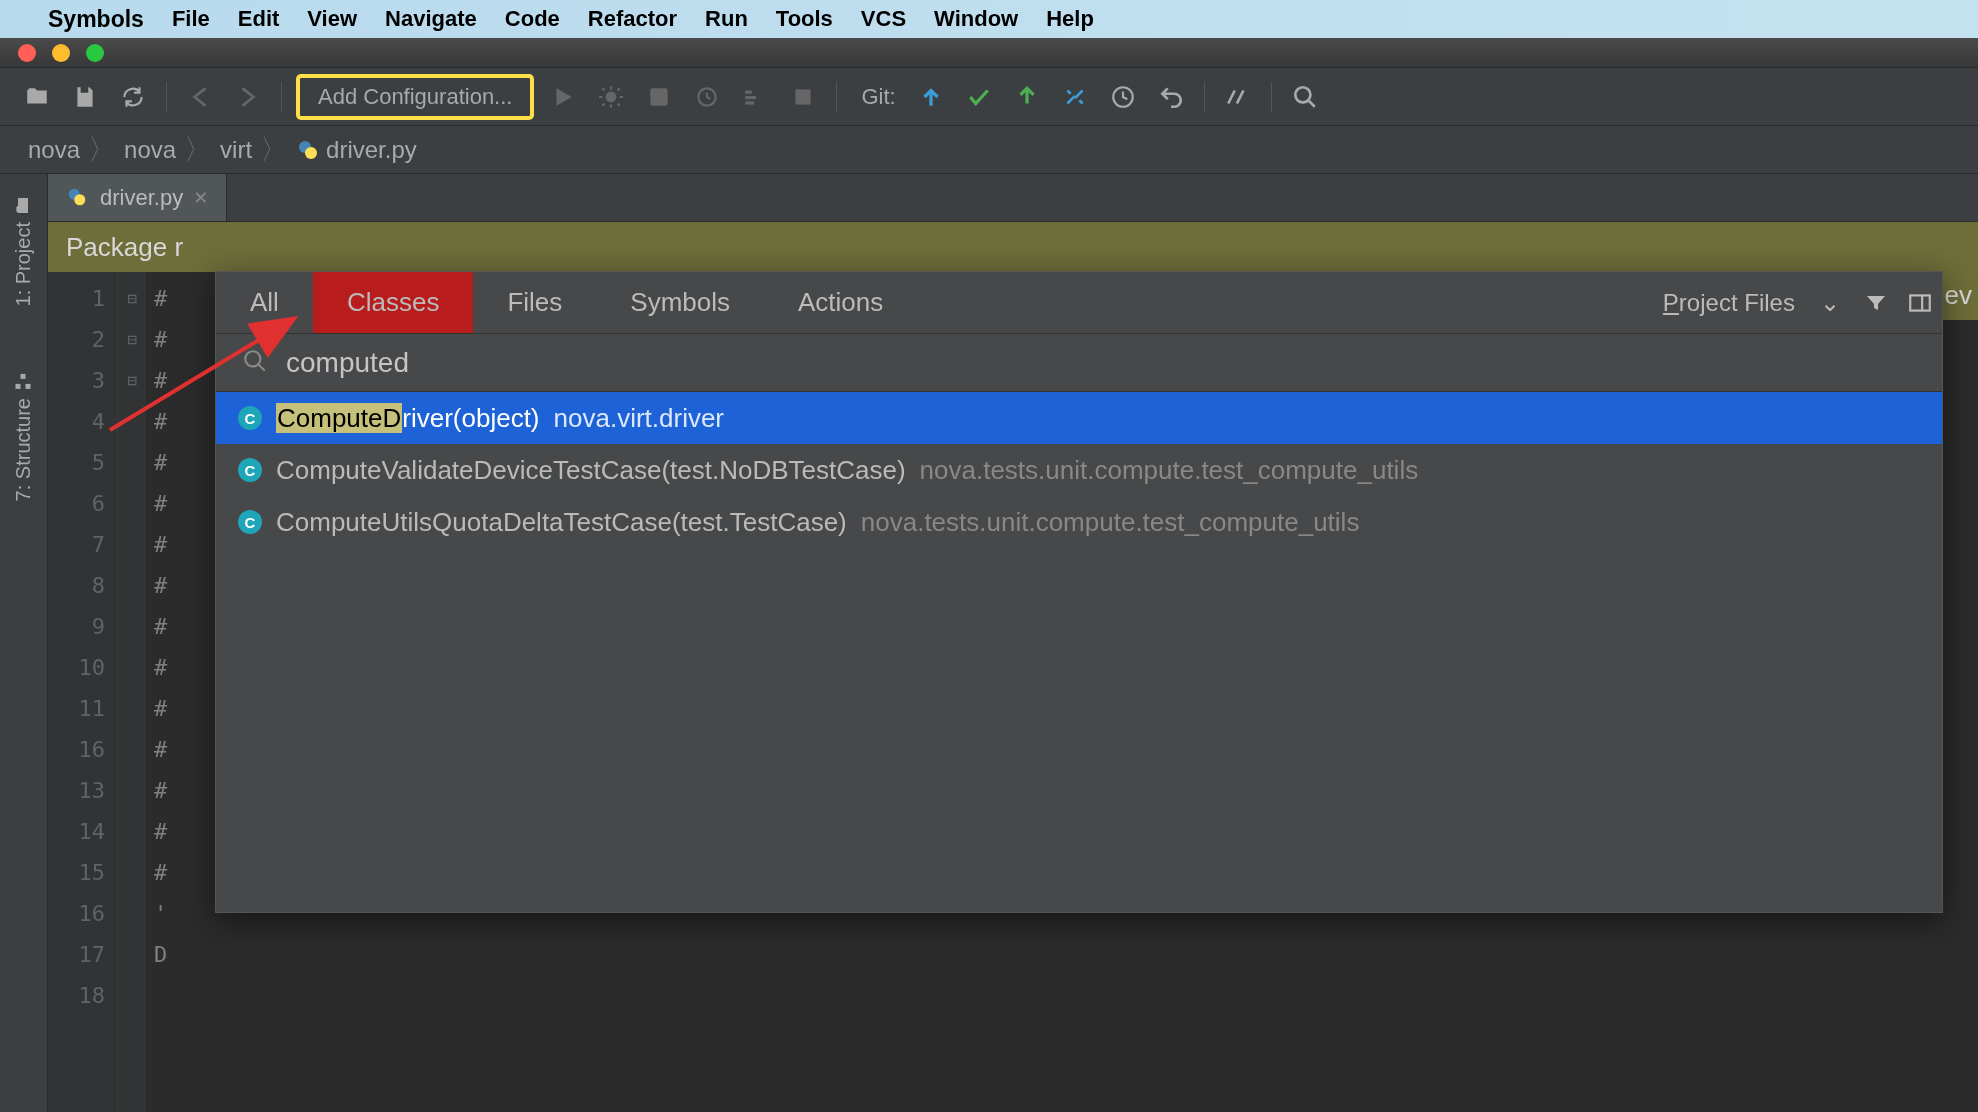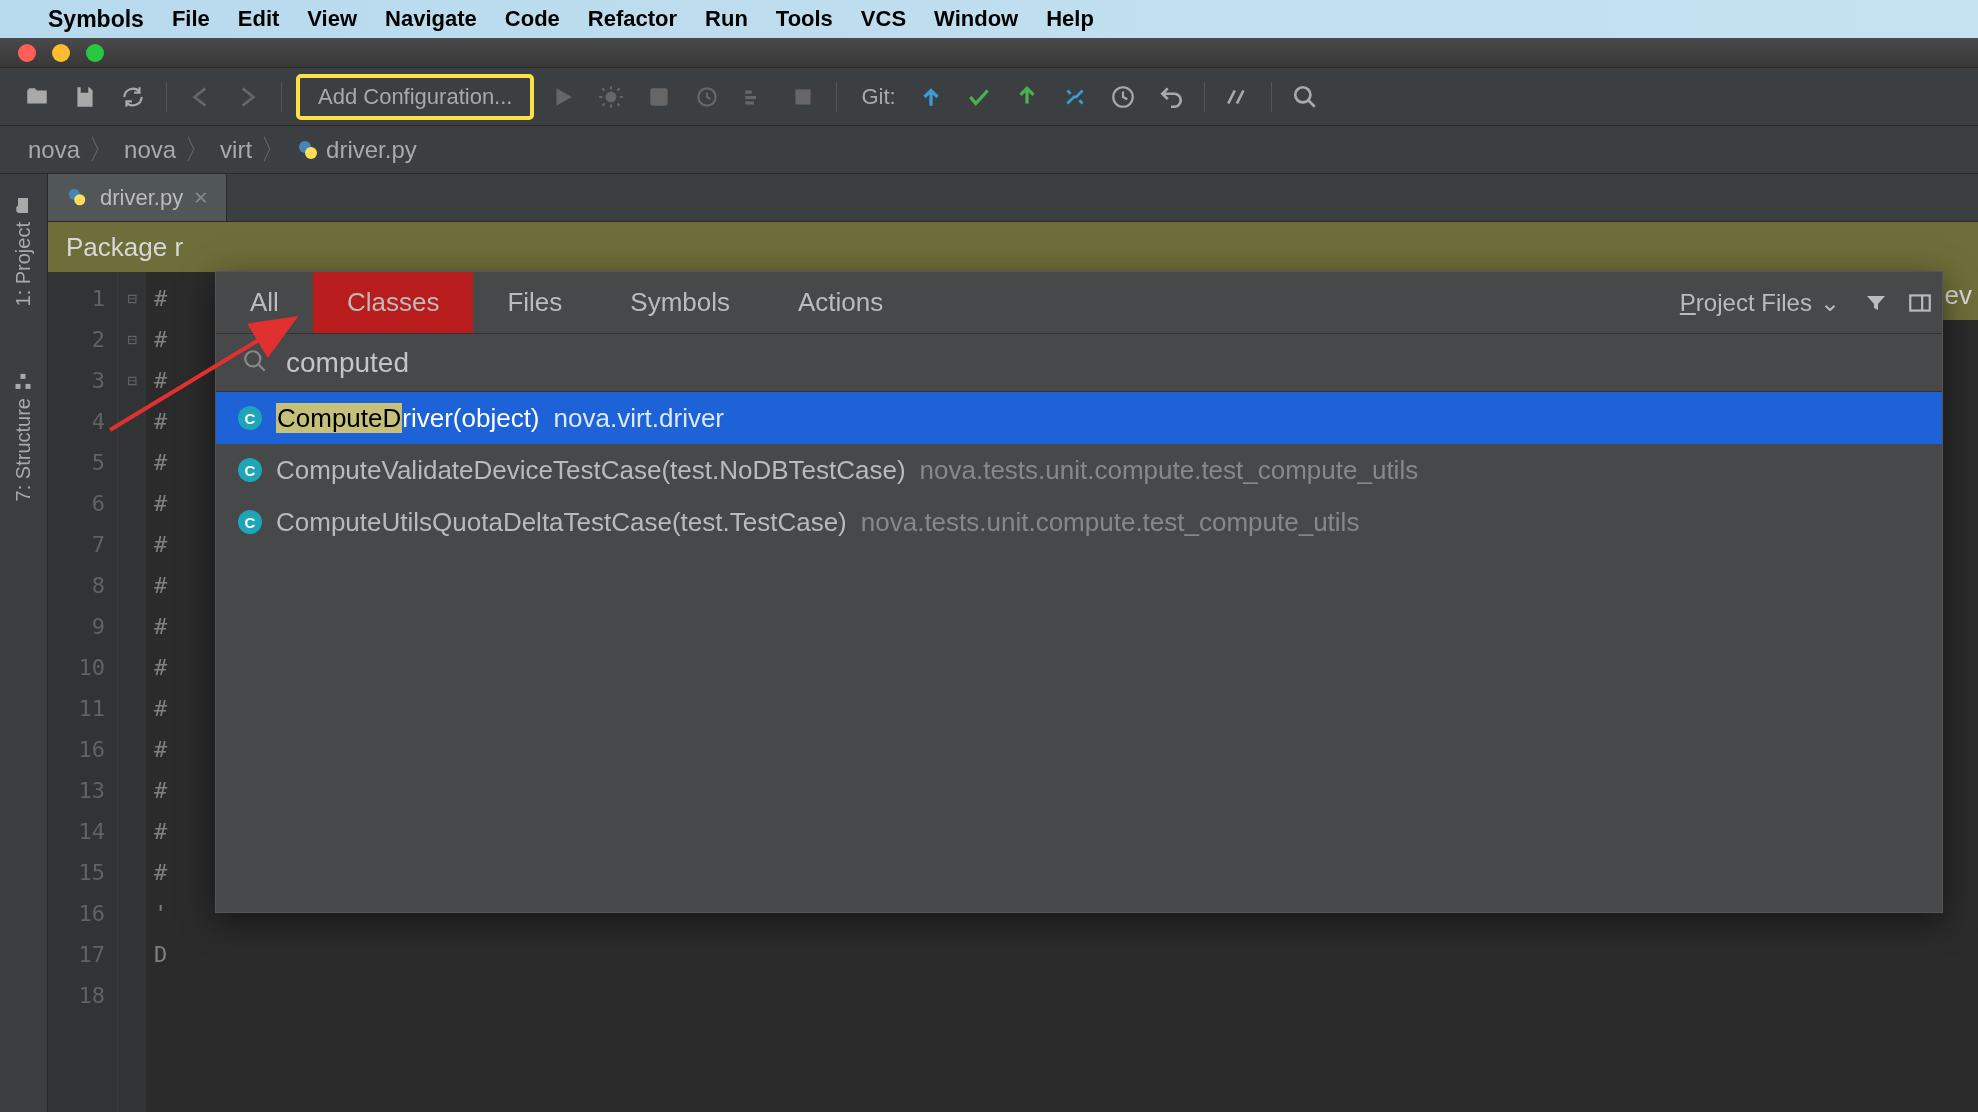--- a/index.html
+++ b/index.html
@@ -237,21 +237,21 @@
       font-size: 26px;
       cursor: pointer;
     }
     .search-tab.active {
       background: #b91c1c;
     }
     .search-tabs-spacer { flex: 1; }
     .project-files-dd {
       display: flex;
       align-items: center;
-      gap: 8px;
+      gap: 25px;
       color: #bbb;
       font-size: 24px;
       padding: 0 14px;
       cursor: pointer;
     }
     .project-files-dd .underline { text-decoration: underline; }
     .filter-icon, .preview-icon {
       display: flex; align-items: center; justify-content: center;
       width: 44px; color: #bbb; cursor: pointer;
     }

